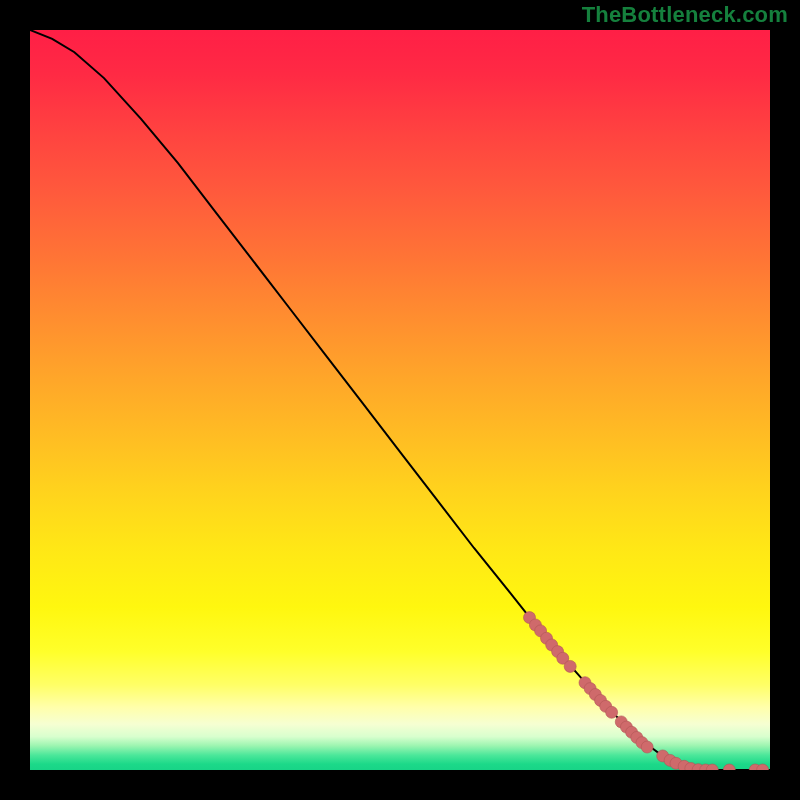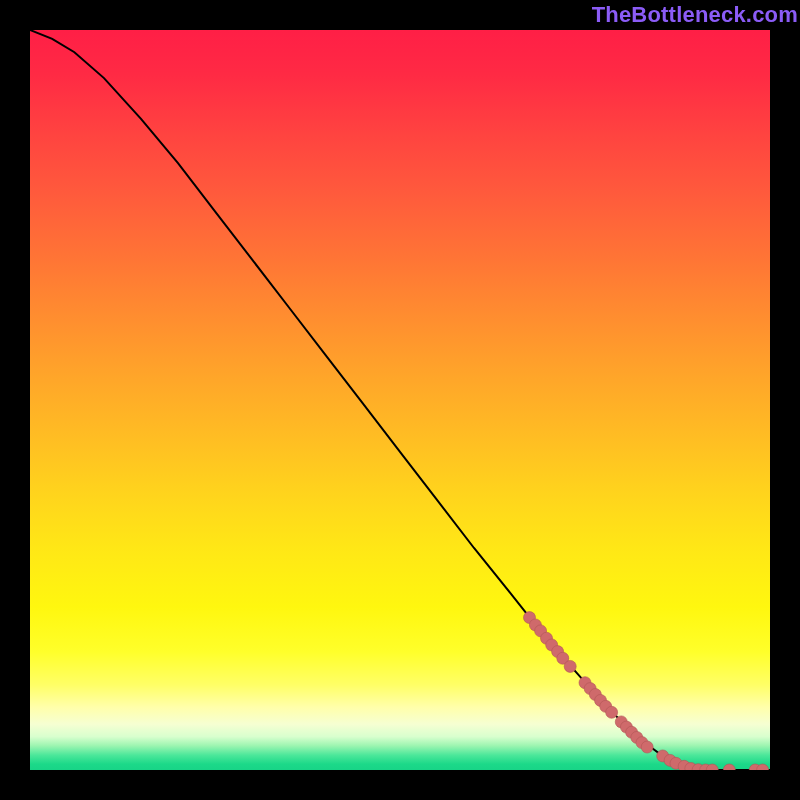--- a/index.html
+++ b/index.html
@@ -14,25 +14,25 @@
     position: absolute;
     left: 0;
     top: 0;
     width: 800px;
     height: 800px;
     background: #000;
   }
   .watermark {
     position: absolute;
     top: 2px;
-    right: 2px;
+    right: 12px;
     font-family: Arial, Helvetica, sans-serif;
     font-size: 22px;
     font-weight: 600;
-    color: #8b5cf6;
+    color: #15803d;
     letter-spacing: 0.2px;
   }
   .plot {
     position: absolute;
     left: 30px;
     top: 30px;
     width: 740px;
     height: 740px;
   }
   .plot svg {

